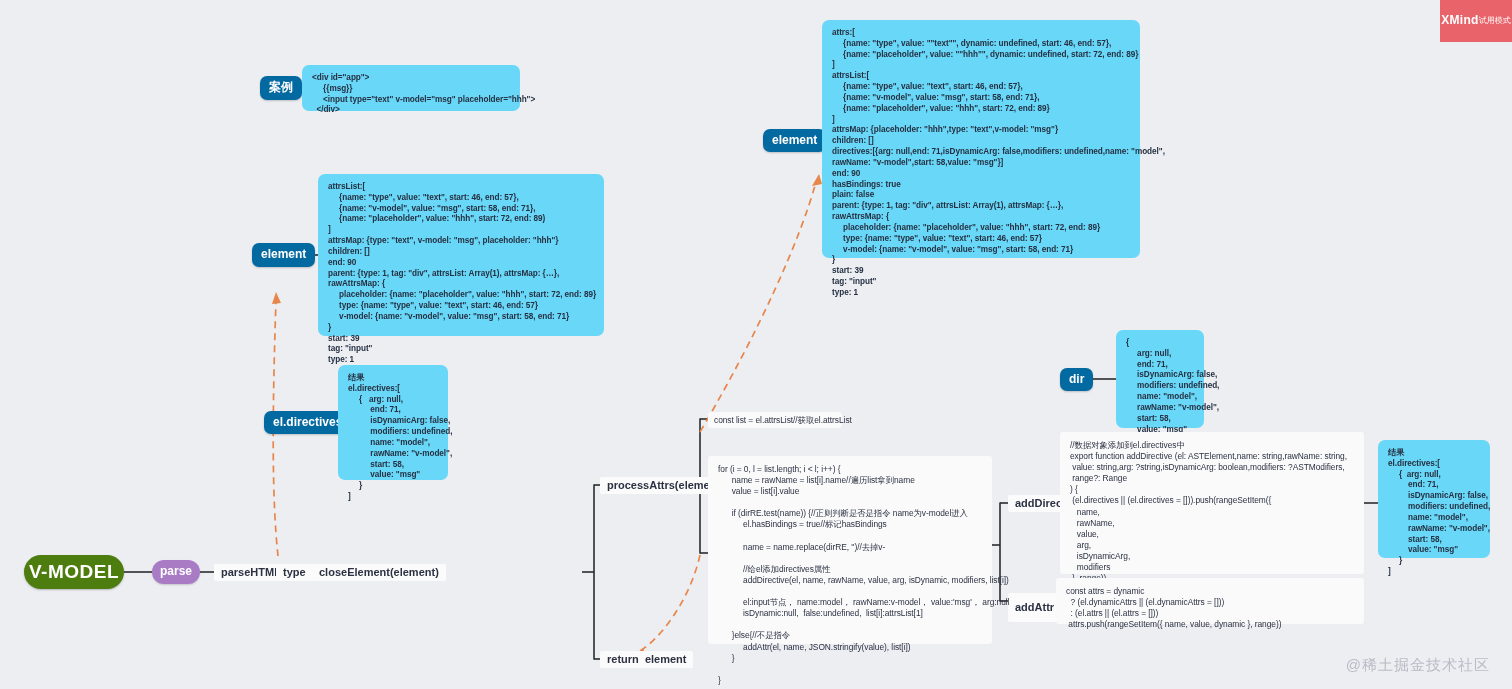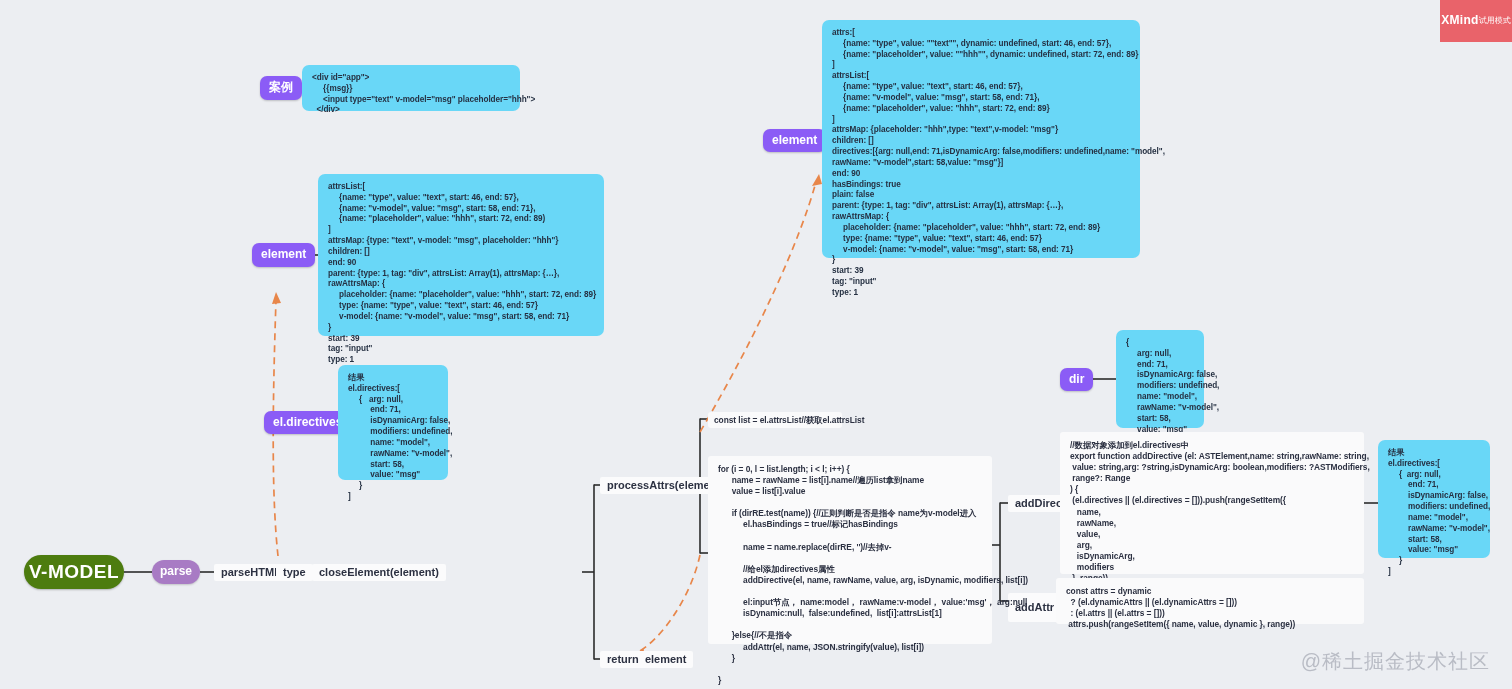--- a/index.html
+++ b/index.html
@@ -45,21 +45,21 @@
     color: #ffffff;
     border-radius: 14px;
     font-size: 12px;
     font-weight: bold;
     display: flex;
     align-items: center;
     justify-content: center;
     box-shadow: 0 1px 2px rgba(0,0,0,0.18);
   }
   .label-node {
-    background: #8b5cf6;
+    background: #0369a1;
     color: #ffffff;
     border-radius: 7px;
     font-size: 12px;
     font-weight: bold;
     display: flex;
     align-items: center;
     justify-content: center;
     padding: 0 9px;
     box-shadow: 0 1px 2px rgba(0,0,0,0.2);
   }
@@ -81,21 +81,21 @@
     font-size: 8.2px;
     font-weight: bold;
     padding: 8px 10px;
     letter-spacing: -0.05px;
   }
   .code-white {
     background: #fafafb;
     color: #2c3142;
     border-radius: 3px;
     font-size: 8.4px;
-    font-weight: bold;
+    font-weight: normal;
     padding: 8px 10px;
     letter-spacing: -0.05px;
   }
   
   #xmind-badge {
     position: absolute;
     right: 0; top: 0;
     width: 72px; height: 42px;
     background: #e9636a;
     color: #ffffff;
@@ -103,21 +103,21 @@
     align-items: center;
     justify-content: center;
     line-height: 1.15;
   }
   #xmind-badge .xm-title { font-size: 12px; font-weight: bold; letter-spacing: 0.3px; }
   #xmind-badge .xm-sub { font-size: 8px; }
   #corner-watermark {
     position: absolute;
     right: 22px; bottom: 14px;
     color: #b9bcc5;
-    font-size: 20px;
+    font-size: 15px;
     letter-spacing: 1px;
   }
 </style>
 </head>
 <body>
 
 <div id="canvas">
 
   <svg class="edges" viewBox="0 0 1512 689">
     <g stroke="#2b2b2b" stroke-width="1.6" fill="none">

